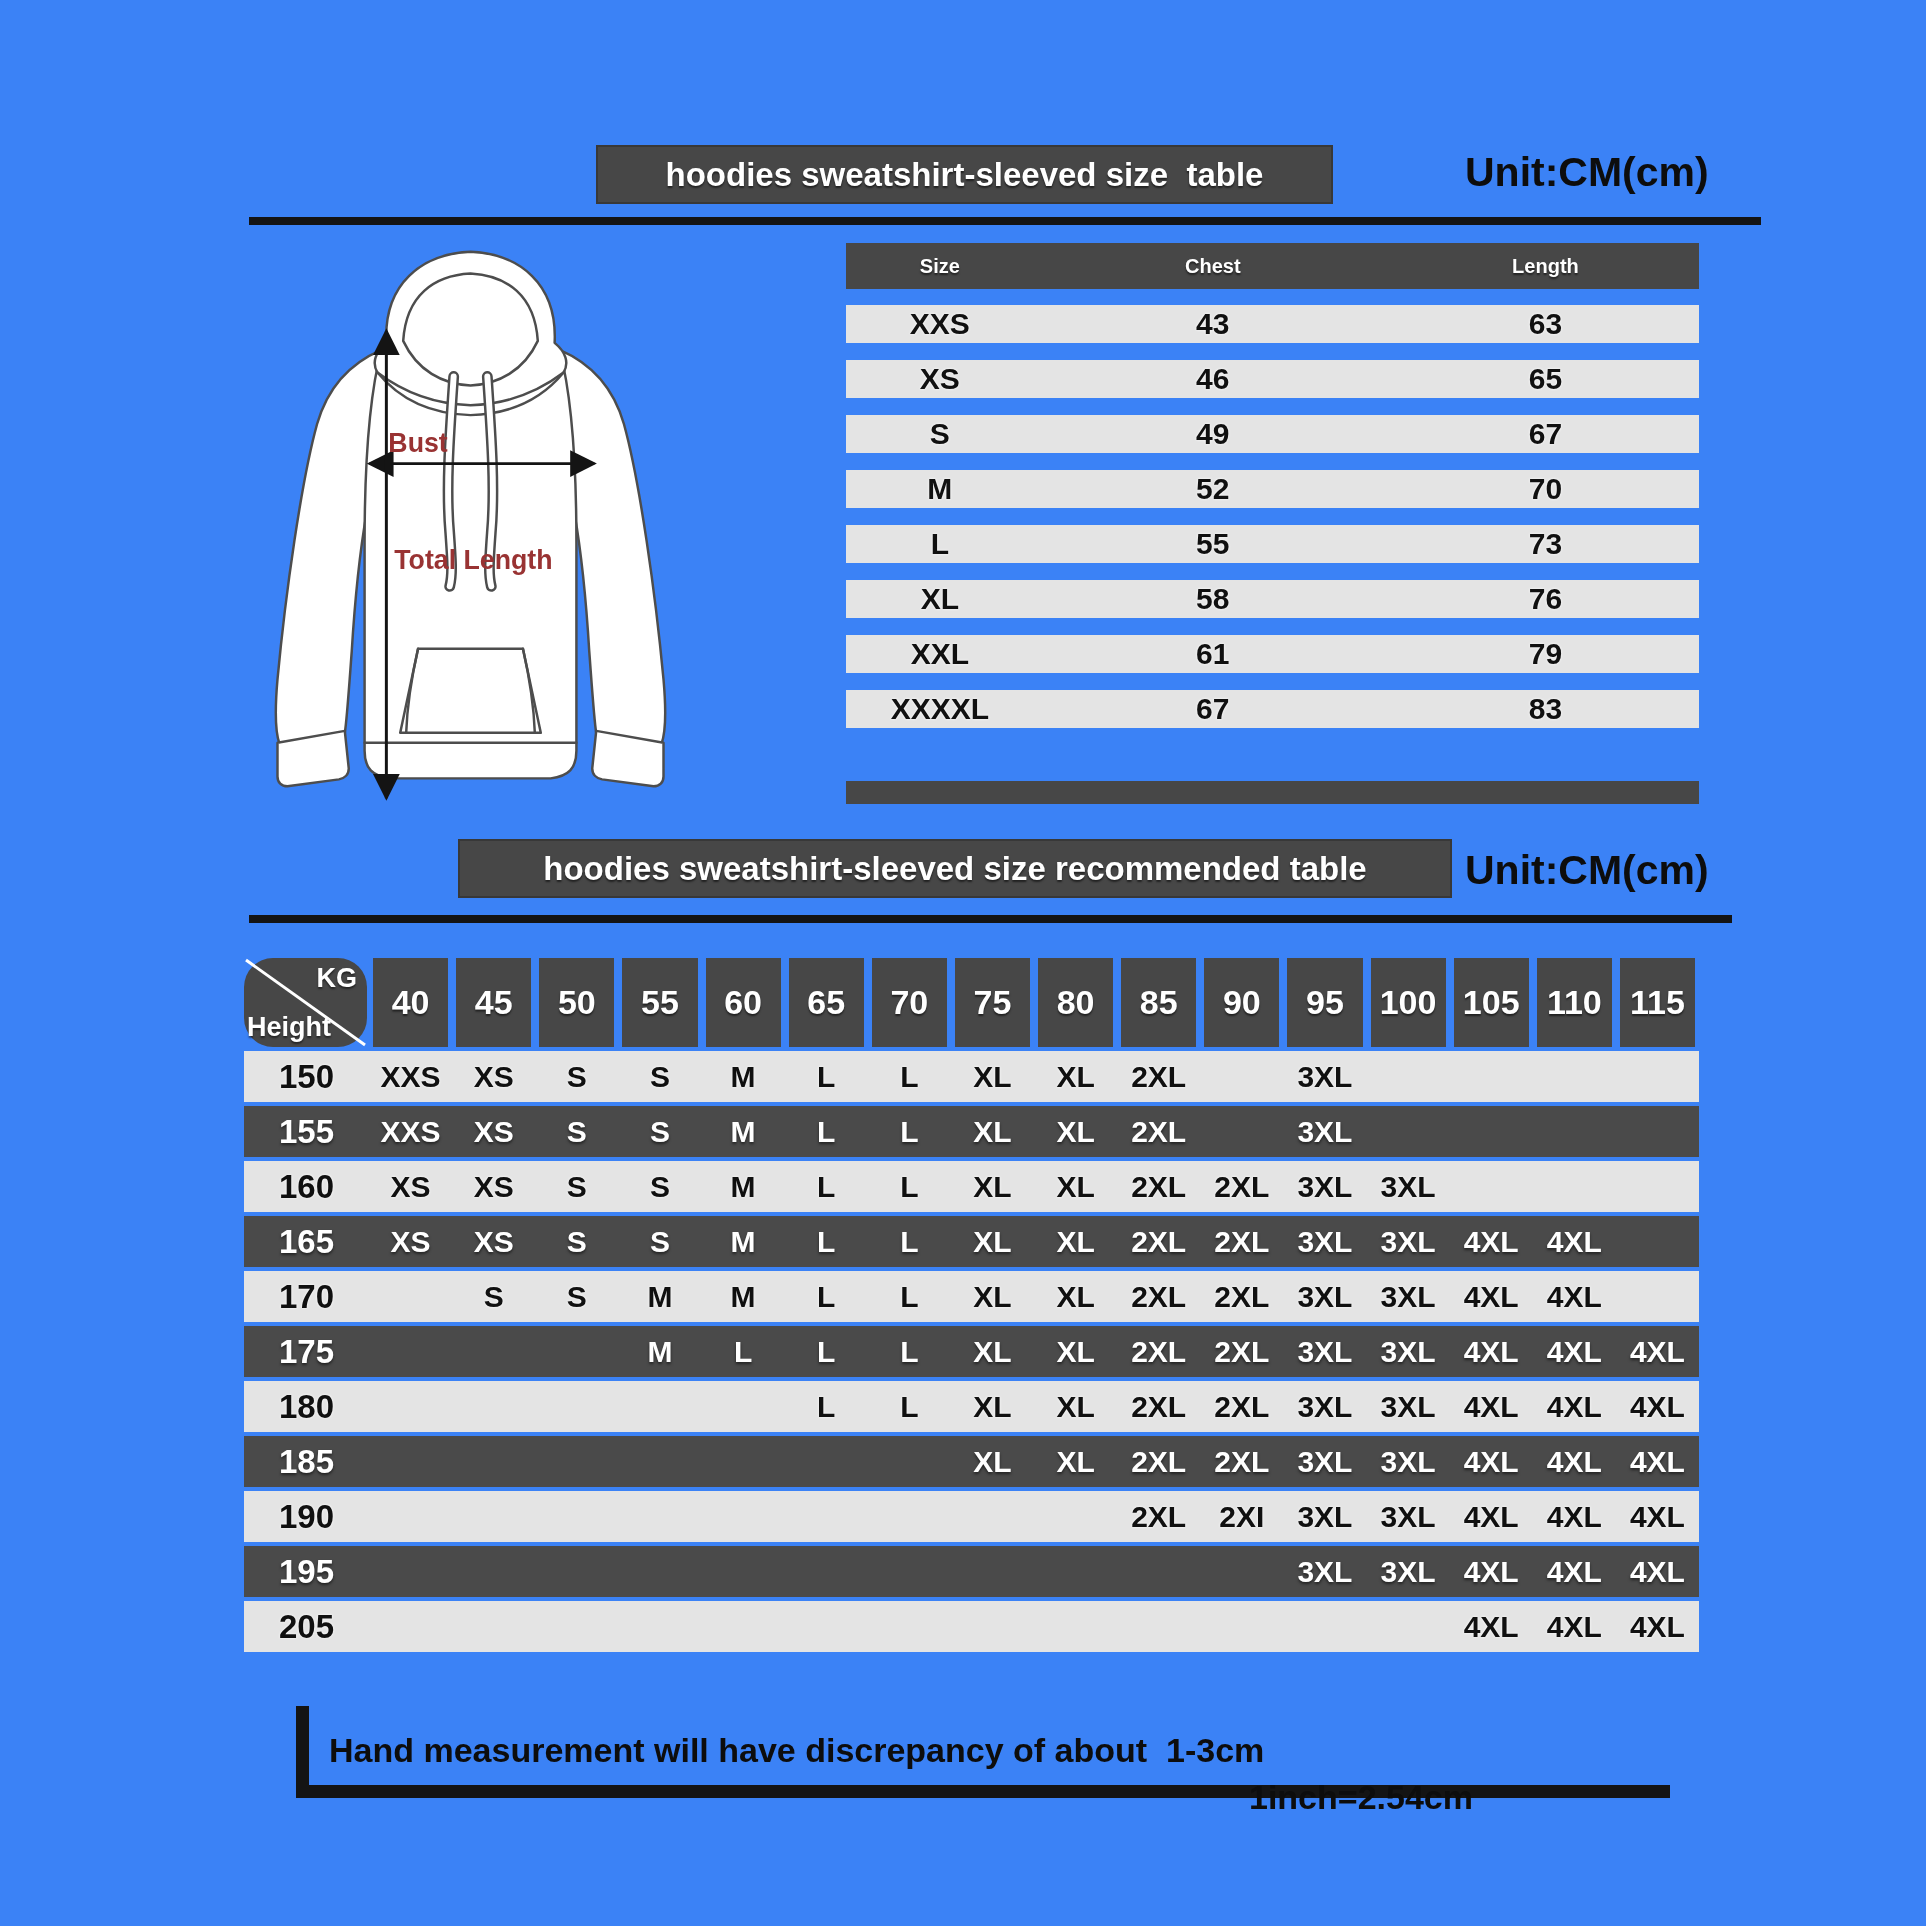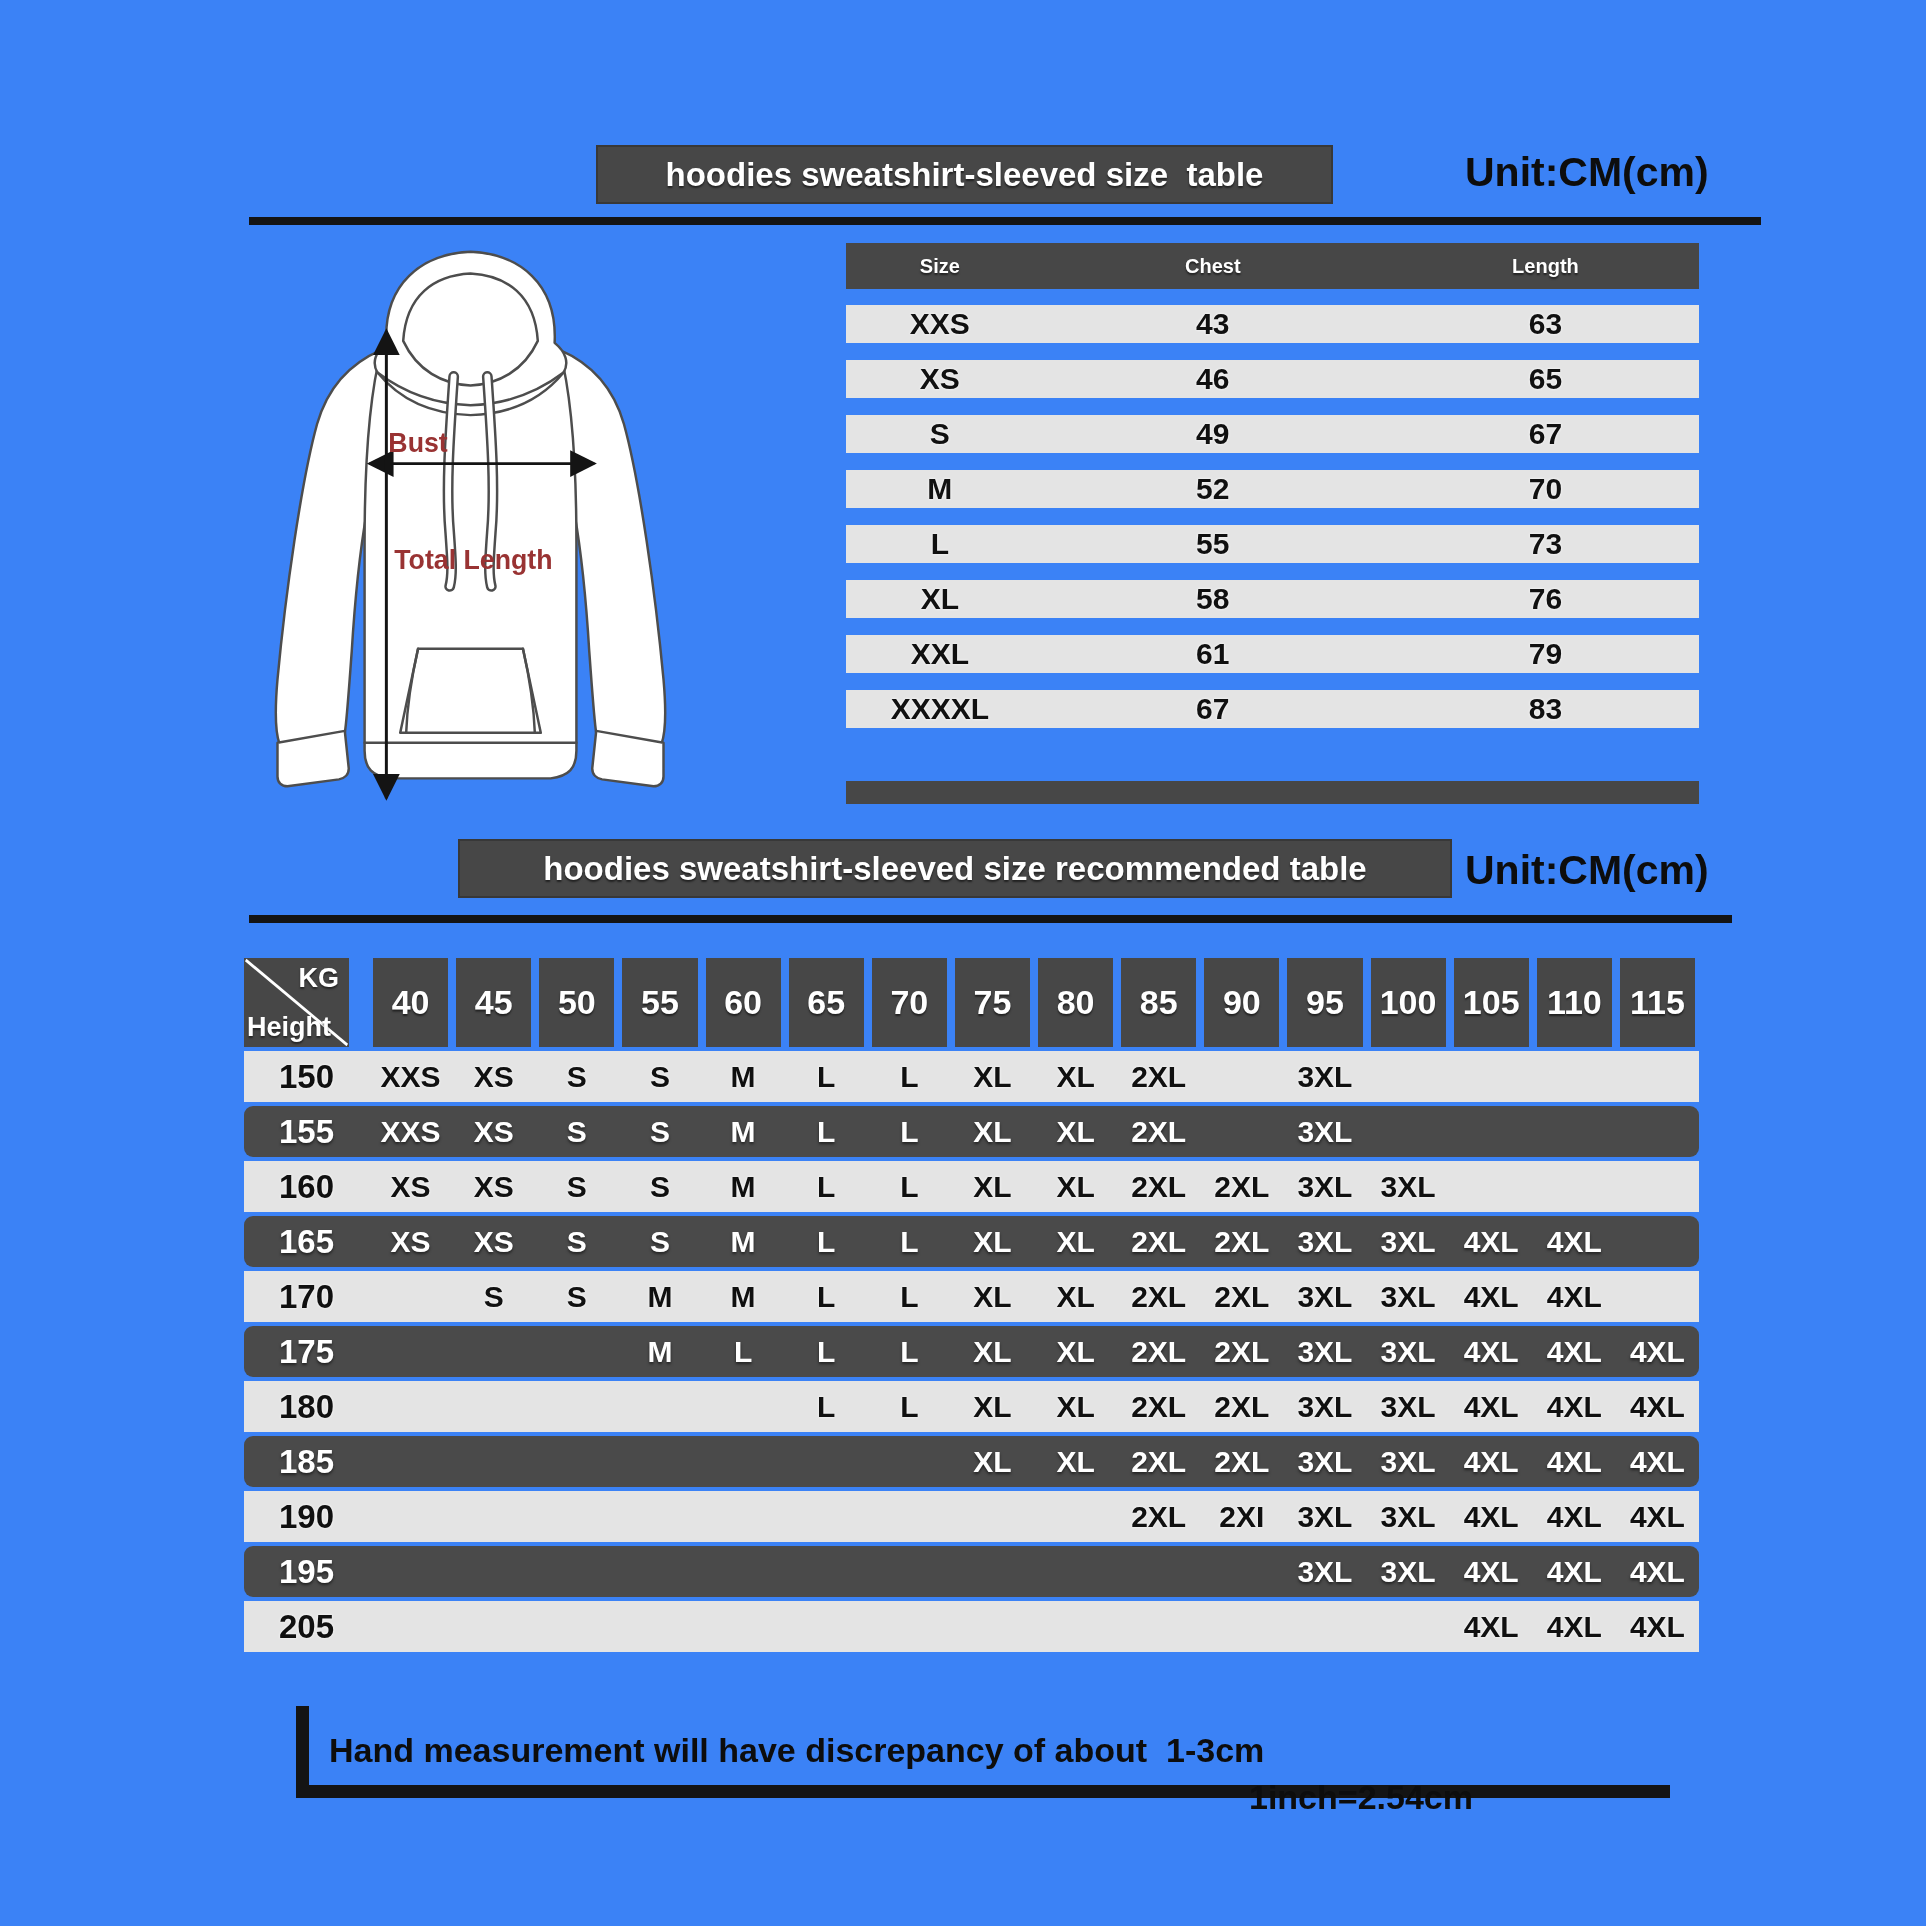--- a/index.html
+++ b/index.html
@@ -34,34 +34,34 @@
   .st-body{position:absolute;left:0;top:62px;width:100%;}
   .st-row{
     display:grid;grid-template-columns:22% 42% 36%;align-items:center;
     height:38px;margin-bottom:17px;background:var(--row-light,#e4e4e4);
   }
   .st-cell{font-size:30px;text-align:center;color:#101010;text-shadow:0 0 3px #fff;}
   .st-footer-bar{position:absolute;left:0;top:538px;width:100%;height:23px;background:var(--dark,#474747);}
   
   .rec-table{position:absolute;left:244px;top:958px;width:1455px;}
   .rt-header{display:grid;grid-template-columns:125px repeat(16,1fr);height:89px;margin-bottom:4px;}
-  .rt-corner{position:relative;width:105px;height:89px;background:var(--dark,#474747);}
+  .rt-corner{position:relative;width:123px;height:89px;background:var(--dark,#474747);border-radius:29px;}
   .rt-corner svg{position:absolute;left:0;top:0;width:100%;height:100%;}
   .rt-corner .kg{position:absolute;top:5px;right:10px;color:#fff;font-size:27px;text-shadow:0 2px 2px rgba(0,0,0,.5);}
   .rt-corner .hgt{position:absolute;bottom:4px;left:3px;color:#fff;font-size:27px;text-shadow:0 2px 2px rgba(0,0,0,.5);}
   .rt-wbox{
     margin:0 4px;background:var(--dark,#474747);display:flex;align-items:center;justify-content:center;
     color:#fff;font-size:34px;text-shadow:0 2px 2px rgba(0,0,0,.55);
   }
   .rt-row{
     display:grid;grid-template-columns:125px repeat(16,1fr);align-items:center;
     height:51px;margin-bottom:4px;
   }
   .rt-row.light{background:var(--row-light,#e4e4e4);}
-  .rt-row.dark{background:var(--row-dark,#4a4a4a);border-radius:9px;}
+  .rt-row.dark{background:var(--row-dark,#4a4a4a);}
   .rt-hcell{font-size:33px;text-align:center;}
   .rt-cell{font-size:30px;text-align:center;}
   .rt-row.light .rt-hcell,.rt-row.light .rt-cell{color:#101010;text-shadow:0 0 3px #fff;}
   .rt-row.dark .rt-hcell,.rt-row.dark .rt-cell{color:#fff;text-shadow:0 2px 3px rgba(0,0,0,.55);}
   
   .bracket-v{position:absolute;left:296px;top:1706px;width:13px;height:92px;background:#141414;}
   .bracket-h{position:absolute;left:296px;top:1785px;width:1374px;height:13px;background:#141414;}
   .note-text{position:absolute;left:329px;top:1731px;font-size:34px;color:#0d0d0d;white-space:pre;}
   .note-conv{position:absolute;left:1249px;top:1733px;font-size:34px;color:#0d0d0d;margin-top:45px;}
 </style>

